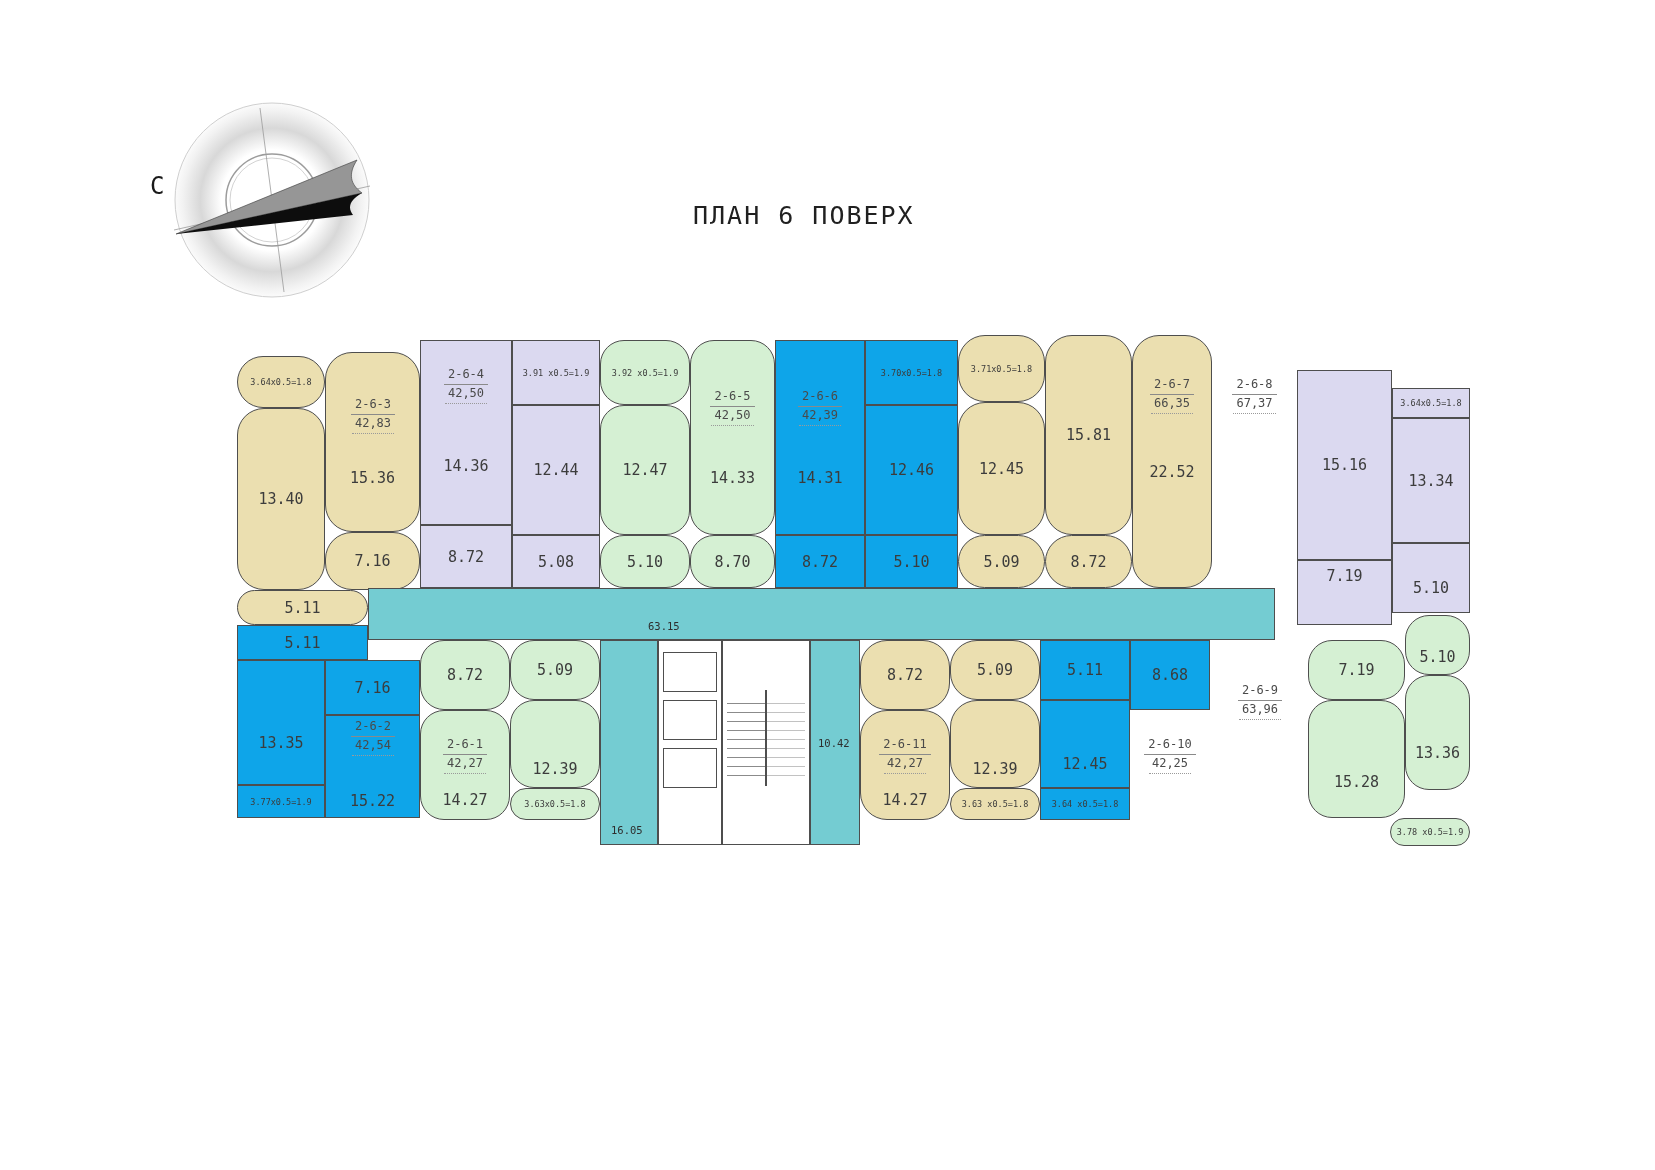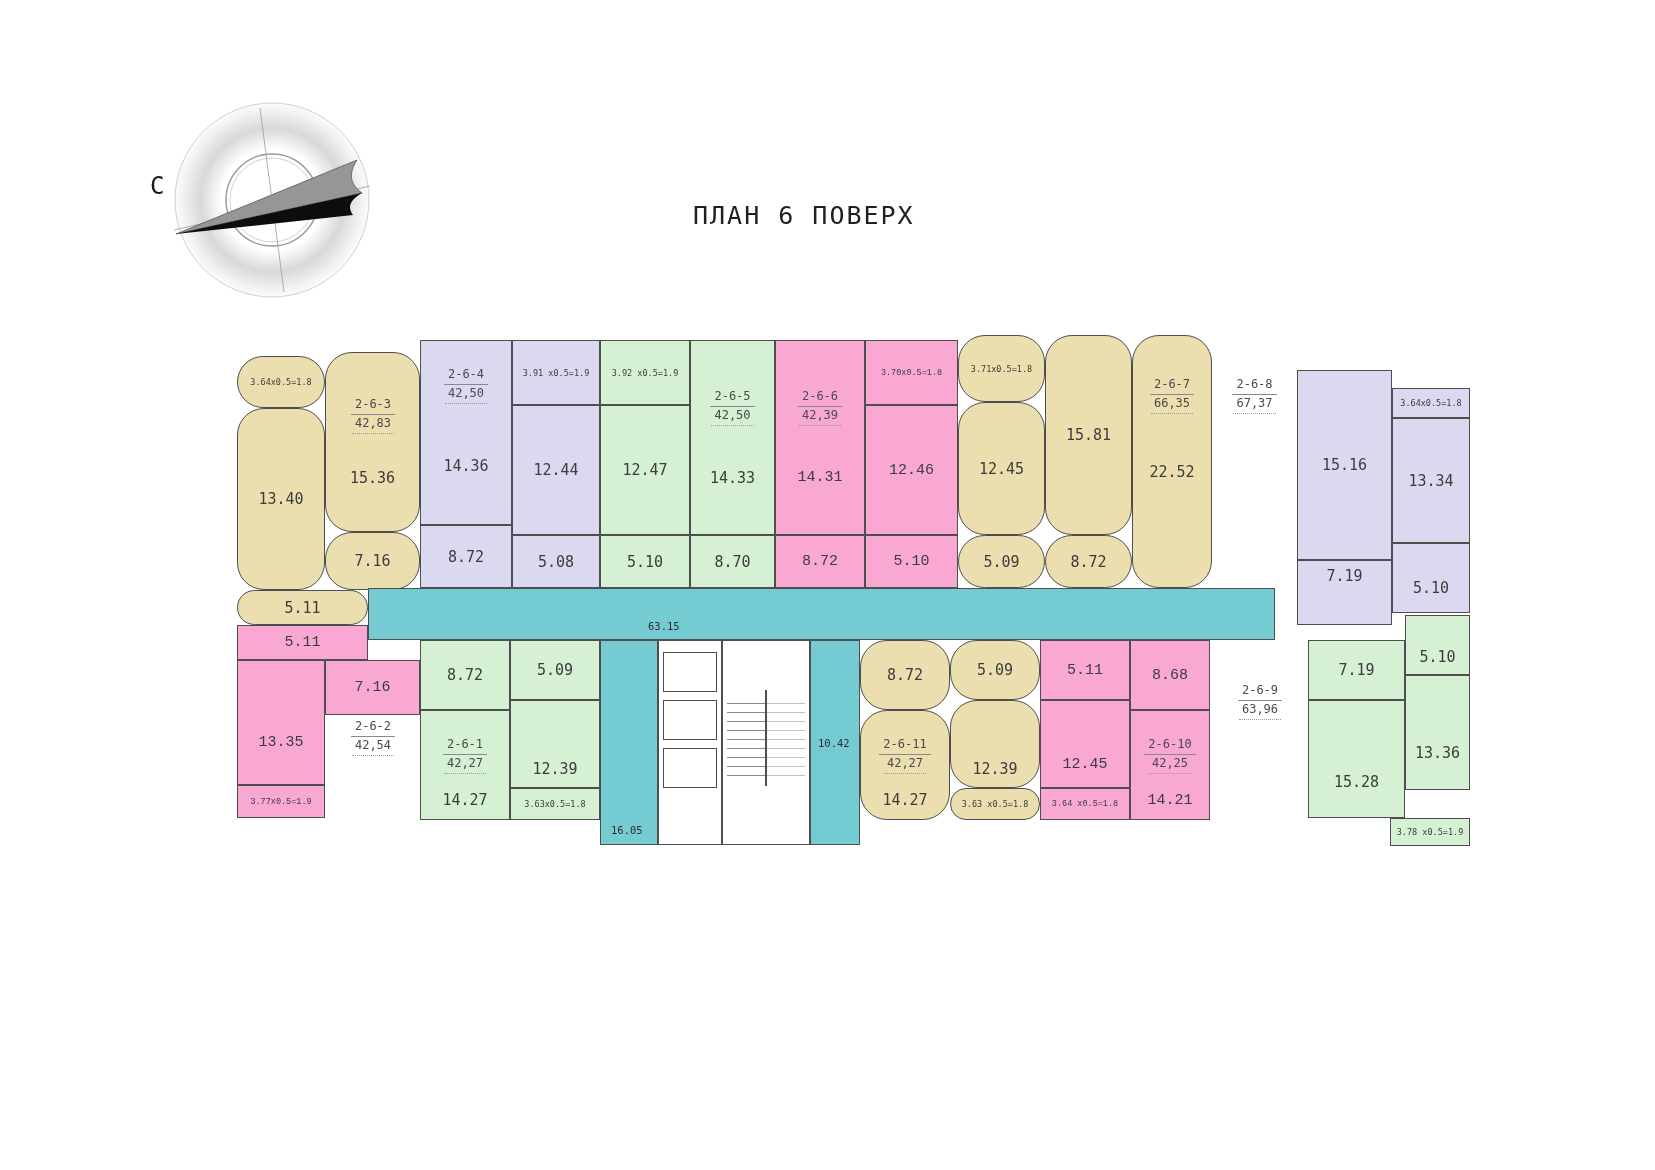--- a/index.html
+++ b/index.html
@@ -5,22 +5,22 @@
   html,body{margin:0;padding:0;background:#fff;}
   .canvas{position:relative;width:1655px;height:1170px;background:#fff;overflow:hidden;
           font-family:"DejaVu Sans Mono",monospace;color:#3c3c3c;}
   .title{position:absolute;left:693px;top:201px;font-size:25px;letter-spacing:2px;color:#202020;}
   .compass{position:absolute;left:172px;top:100px;width:200px;height:200px;}
   .north{position:absolute;left:150px;top:172px;font-size:24px;color:#1a1a1a;}
   .rm{position:absolute;box-sizing:border-box;border:1.5px solid #4e4e4e;
       display:flex;align-items:center;justify-content:center;}
   .rl{font-size:15px;color:#3c3c3c;white-space:nowrap;}
   .bl{font-size:8.5px;color:#3c3c3c;white-space:nowrap;}
-  .yl{background:#EBDFB0;border-radius:27px;} .lv{background:#DBD9F0;align-items:center;} .gr{background:#D5F0D3;}
-  .pk{background:#f9a8d4;font-family:Liberation Mono, monospace;} .tl{background:#74CCD2;} .wh{background:#ffffff;}
+  .yl{background:#EBDFB0;border-radius:27px;} .lv{background:#DBD9F0;align-items:center;} .gr{background:#D5F0D3;border-radius:24px;}
+  .pk{background:#0ea5e9;} .tl{background:#74CCD2;} .wh{background:#ffffff;}
   .apt-label{position:absolute;display:flex;flex-direction:column;align-items:center;
              z-index:6;font-size:12px;color:#4a4a4a;line-height:1.45;}
   .apt-id{border-bottom:1px solid #8a8a8a;padding:0 4px 1px;}
   .apt-area{border-bottom:1px dotted #9a9a9a;padding:0 3px;}
   .flabel{position:absolute;z-index:6;font-size:10.5px;color:#2e2e2e;white-space:nowrap;}
   .elev{position:absolute;box-sizing:border-box;background:#fff;border:1.5px solid #4e4e4e;z-index:4;}
   .treads{position:absolute;z-index:4;}
   .treads.solid{background:repeating-linear-gradient(180deg,transparent 0 8px,#8b8b8b 8px 9px);}
   .treads.light{background:repeating-linear-gradient(180deg,transparent 0 8px,#c2c2c2 8px 9px);}
   .divider{position:absolute;background:#4e4e4e;z-index:5;}
@@ -193,20 +193,23 @@
 
   <div class="rm pk" style="left:237px;top:625px;width:131px;height:35px">
       <span class="rl">5.11</span>
     </div>
   <div class="rm pk" style="left:325px;top:660px;width:95px;height:55px">
       <span class="rl">7.16</span>
     </div>
   <div class="rm pk" style="left:237px;top:660px;width:88px;height:125px">
       <span class="rl" style="margin-top:40px">13.35</span>
     </div>
+  <div class="rm pk" style="left:325px;top:715px;width:95px;height:103px">
+      <span class="rl" style="margin-top:68px">15.22</span>
+    </div>
   <div class="rm pk" style="left:237px;top:785px;width:88px;height:33px">
       <span class="bl">3.77x0.5=1.9</span>
     </div>
   <div class="apt-label" style="left:330px;top:718px;width:86px">
     <span class="apt-id">2-6-2</span>
     <span class="apt-area">42,54</span>
   </div>
 
   <div class="rm gr" style="left:420px;top:640px;width:90px;height:70px">
       <span class="rl">8.72</span>
@@ -250,23 +253,20 @@
 
   <div class="rm pk" style="left:1040px;top:640px;width:90px;height:60px">
       <span class="rl">5.11</span>
     </div>
   <div class="rm pk" style="left:1130px;top:640px;width:80px;height:70px">
       <span class="rl">8.68</span>
     </div>
   <div class="rm pk" style="left:1040px;top:700px;width:90px;height:88px">
       <span class="rl" style="margin-top:40px">12.45</span>
     </div>
-  <div class="rm pk" style="left:1130px;top:710px;width:80px;height:110px">
-      <span class="rl" style="margin-top:70px">14.21</span>
-    </div>
   <div class="rm pk" style="left:1040px;top:788px;width:90px;height:32px">
       <span class="bl">3.64 x0.5=1.8</span>
     </div>
   <div class="apt-label" style="left:1132px;top:736px;width:76px">
     <span class="apt-id">2-6-10</span>
     <span class="apt-area">42,25</span>
   </div>
 
   <div class="rm gr" style="left:1308px;top:640px;width:97px;height:60px">
       <span class="rl">7.19</span>

